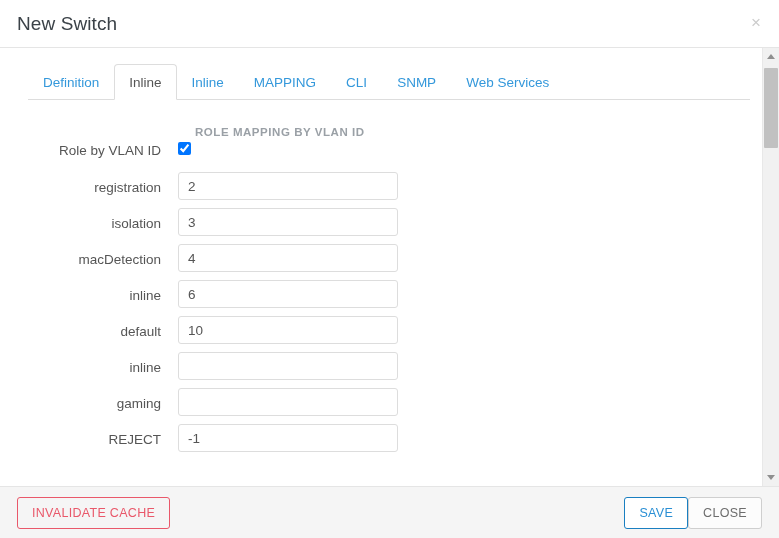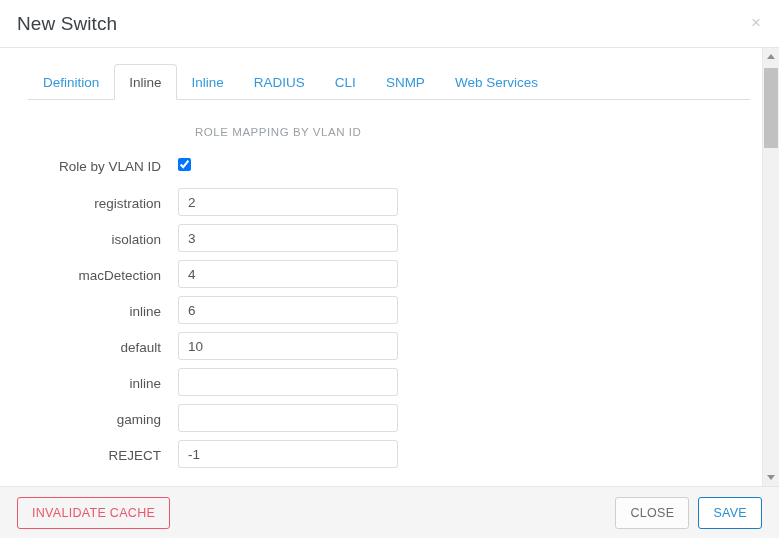--- a/index.html
+++ b/index.html
@@ -101,27 +101,27 @@
     border-color: #dddddd #dddddd #ffffff;
     cursor: default;
   }
 
   
   .section-legend {
     margin: 26px 4px 0 195px;
     font-size: 11.5px;
     letter-spacing: .55px;
     color: #9aa0a6;
-    font-weight: normal;
+    font-weight: bold;
     text-transform: uppercase;
   }
 
   
   .form {
-    margin-top: 16px;
+    margin-top: 0;
   }
   .form-row {
     display: flex;
     align-items: flex-start;
     margin-bottom: 4px;
     height: 32px;
   }
   .form-label {
     width: 178px;
     flex: 0 0 178px;
@@ -245,21 +245,21 @@
     <button class="close-btn">×</button>
   </div>
 
   <div class="modal-body">
     <div class="body-inner">
 
       <div class="tabs">
         <a class="tab">Definition</a>
         <a class="tab active">Inline</a>
         <a class="tab">Inline</a>
-        <a class="tab">RADIUS</a>
+        <a class="tab">MAPPING</a>
         <a class="tab">CLI</a>
         <a class="tab">SNMP</a>
         <a class="tab">Web Services</a>
       </div>
 
       <div class="section-legend">ROLE MAPPING BY VLAN ID</div>
 
       <div class="form">
 
         <div class="form-row checkbox-row">
@@ -318,17 +318,17 @@
       <div class="sb-thumb"></div>
       <div class="sb-arrow down">
           <i></i>
         </div>
     </div>
   </div>
 
   <div class="modal-footer">
     <button class="btn btn-danger-outline">INVALIDATE CACHE</button>
     <div class="spacer"></div>
+    <button class="btn btn-primary-outline">SAVE</button>
     <button class="btn btn-default-outline">CLOSE</button>
-    <button class="btn btn-primary-outline">SAVE</button>
   </div>
 
 </div>
 
 </body></html>

